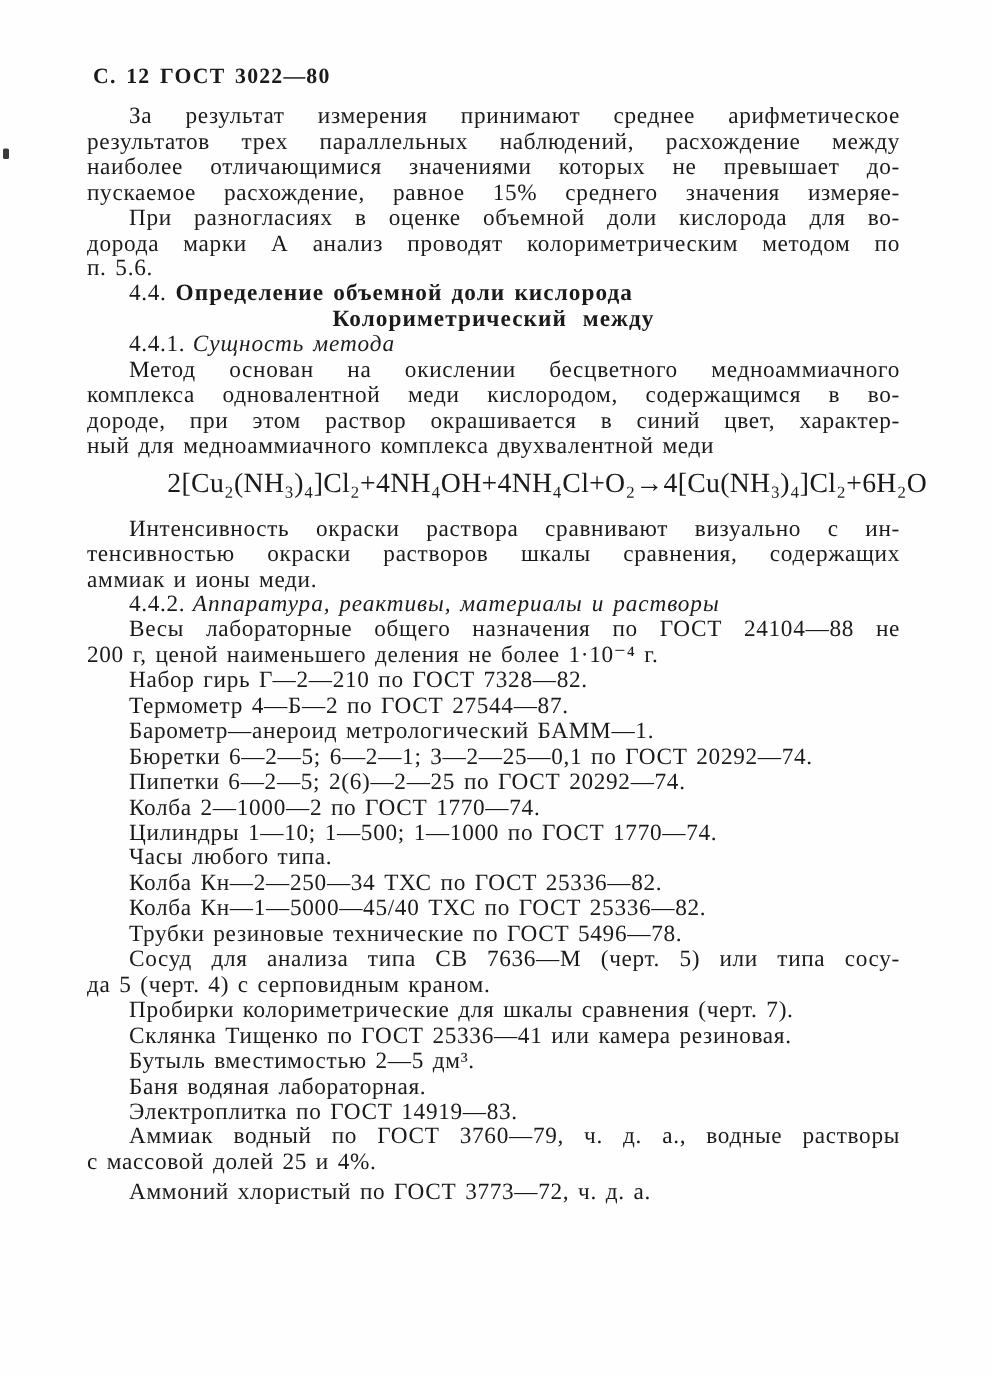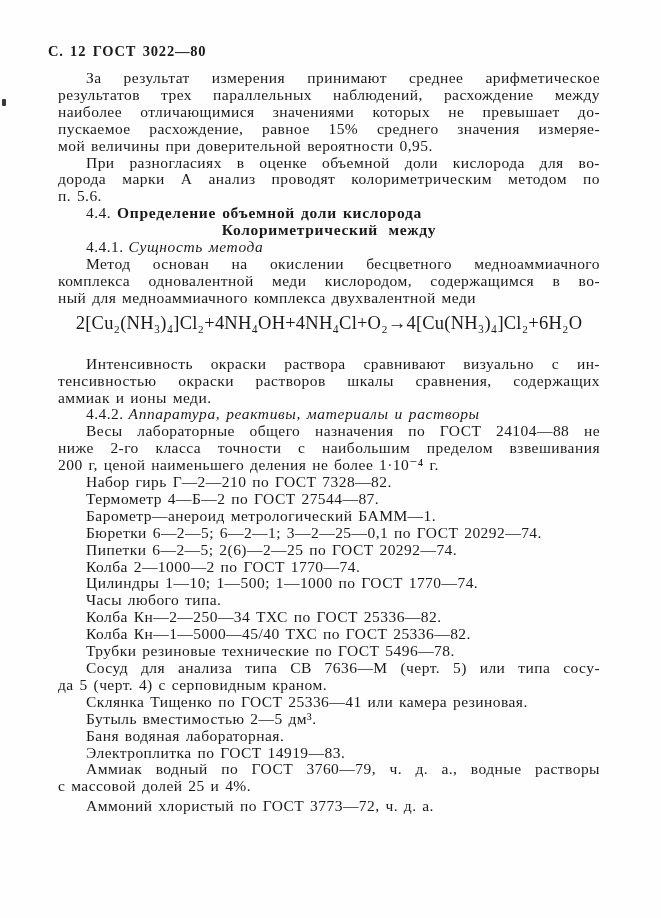--- a/index.html
+++ b/index.html
@@ -6,21 +6,21 @@
   body {
     width: 661px; height: 918px;
     background: #fefefe;
     position: relative;
     overflow: hidden;
     font-family: "Liberation Serif", "DejaVu Serif", serif;
     color: #1a1a1a;
   }
   .page-header {
     position: absolute;
-    left: 48px; top: 43px;
+    left: 62px; top: 43px;
     font-size: 14.5px;
     font-weight: bold;
     letter-spacing: 0.8px;
     word-spacing: 2px;
     white-space: nowrap;
   }
   .doc {
     position: absolute;
     left: 58px; top: 70px;
     width: 542px;
@@ -38,26 +38,26 @@
   .center-head {
     text-align: center;
     font-weight: bold;
     letter-spacing: 0.7px;
     word-spacing: 6px;
   }
   .sub-head .sub-num { margin-right: 5px; }
   .sub-head .sub-title { font-style: italic; letter-spacing: 0.6px; }
   .formula {
     width: 578px;
-    margin: 4px 0 21px -18px;
+    margin: 4px 0 10px -18px;
     font-size: 18.5px;
     line-height: 24px;
     letter-spacing: 0.2px;
     word-spacing: 0;
-    text-align: center;
+    text-align: right;
     white-space: nowrap;
   }
   .gap-top { margin-top: 3px; }
   .speck {
     position: absolute;
     left: 2px; top: 99px;
     width: 4px; height: 7px;
     background: #3a3a3a;
     border-radius: 1px;
   }
@@ -68,45 +68,44 @@
 <div class="page-header">С. 12 ГОСТ 3022—80</div>
 
 <div class="speck"></div>
 
 <div class="doc" id="doc">
     <div class="block">
       <div class="line ind just">За результат измерения принимают среднее арифметическое</div>
       <div class="line just">результатов трех параллельных наблюдений, расхождение между</div>
       <div class="line just">наиболее отличающимися значениями которых не превышает до-</div>
       <div class="line just">пускаемое расхождение, равное 15% среднего значения измеряе-</div>
-      <div class="line">мой величины при доверительной вероятности 0,95.</div>
     </div>
     <div class="block">
       <div class="line ind just">При разногласиях в оценке объемной доли кислорода для во-</div>
       <div class="line just">дорода марки А анализ проводят колориметрическим методом по</div>
       <div class="line">п. 5.6.</div>
     </div>
     <div class="line ind sec-head"><span class="sec-num">4.4.</span><span class="sec-title">Определение объемной доли кислорода</span></div>
     <div class="line center-head">Колориметрический между</div>
     <div class="line ind sub-head"><span class="sub-num">4.4.1.</span><span class="sub-title">Сущность метода</span></div>
     <div class="block">
       <div class="line ind just">Метод основан на окислении бесцветного медноаммиачного</div>
       <div class="line just">комплекса одновалентной меди кислородом, содержащимся в во-</div>
+      <div class="line just">дороде, при этом раствор окрашивается в синий цвет, характер-</div>
       <div class="line">ный для медноаммиачного комплекса двухвалентной меди</div>
     </div>
     <div class="formula">2[Cu₂(NH₃)₄]Cl₂+4NH₄OH+4NH₄Cl+O₂→4[Cu(NH₃)₄]Cl₂+6H₂O</div>
     <div class="block">
       <div class="line ind just">Интенсивность окраски раствора сравнивают визуально с ин-</div>
       <div class="line just">тенсивностью окраски растворов шкалы сравнения, содержащих</div>
       <div class="line">аммиак и ионы меди.</div>
     </div>
     <div class="line ind sub-head"><span class="sub-num">4.4.2.</span><span class="sub-title">Аппаратура, реактивы, материалы и растворы</span></div>
     <div class="block">
       <div class="line ind just">Весы лабораторные общего назначения по ГОСТ 24104—88 не</div>
-      <div class="line just">ниже 2-го класса точности с наибольшим пределом взвешивания</div>
       <div class="line">200 г, ценой наименьшего деления не более 1·10⁻⁴ г.</div>
     </div>
     <div class="block">
       <div class="line ind">Набор гирь Г—2—210 по ГОСТ 7328—82.</div>
     </div>
     <div class="block">
       <div class="line ind">Термометр 4—Б—2 по ГОСТ 27544—87.</div>
     </div>
     <div class="block">
       <div class="line ind">Барометр—анероид метрологический БАММ—1.</div>
@@ -133,20 +132,23 @@
       <div class="line ind">Колба Кн—1—5000—45/40 ТХС по ГОСТ 25336—82.</div>
     </div>
     <div class="block">
       <div class="line ind">Трубки резиновые технические по ГОСТ 5496—78.</div>
     </div>
     <div class="block">
       <div class="line ind just">Сосуд для анализа типа СВ 7636—М (черт. 5) или типа сосу-</div>
       <div class="line">да 5 (черт. 4) с серповидным краном.</div>
     </div>
     <div class="block">
+      <div class="line ind">Пробирки колориметрические для шкалы сравнения (черт. 7).</div>
+    </div>
+    <div class="block">
       <div class="line ind">Склянка Тищенко по ГОСТ 25336—41 или камера резиновая.</div>
     </div>
     <div class="block">
       <div class="line ind">Бутыль вместимостью 2—5 дм³.</div>
     </div>
     <div class="block">
       <div class="line ind">Баня водяная лабораторная.</div>
     </div>
     <div class="block">
       <div class="line ind">Электроплитка по ГОСТ 14919—83.</div>

